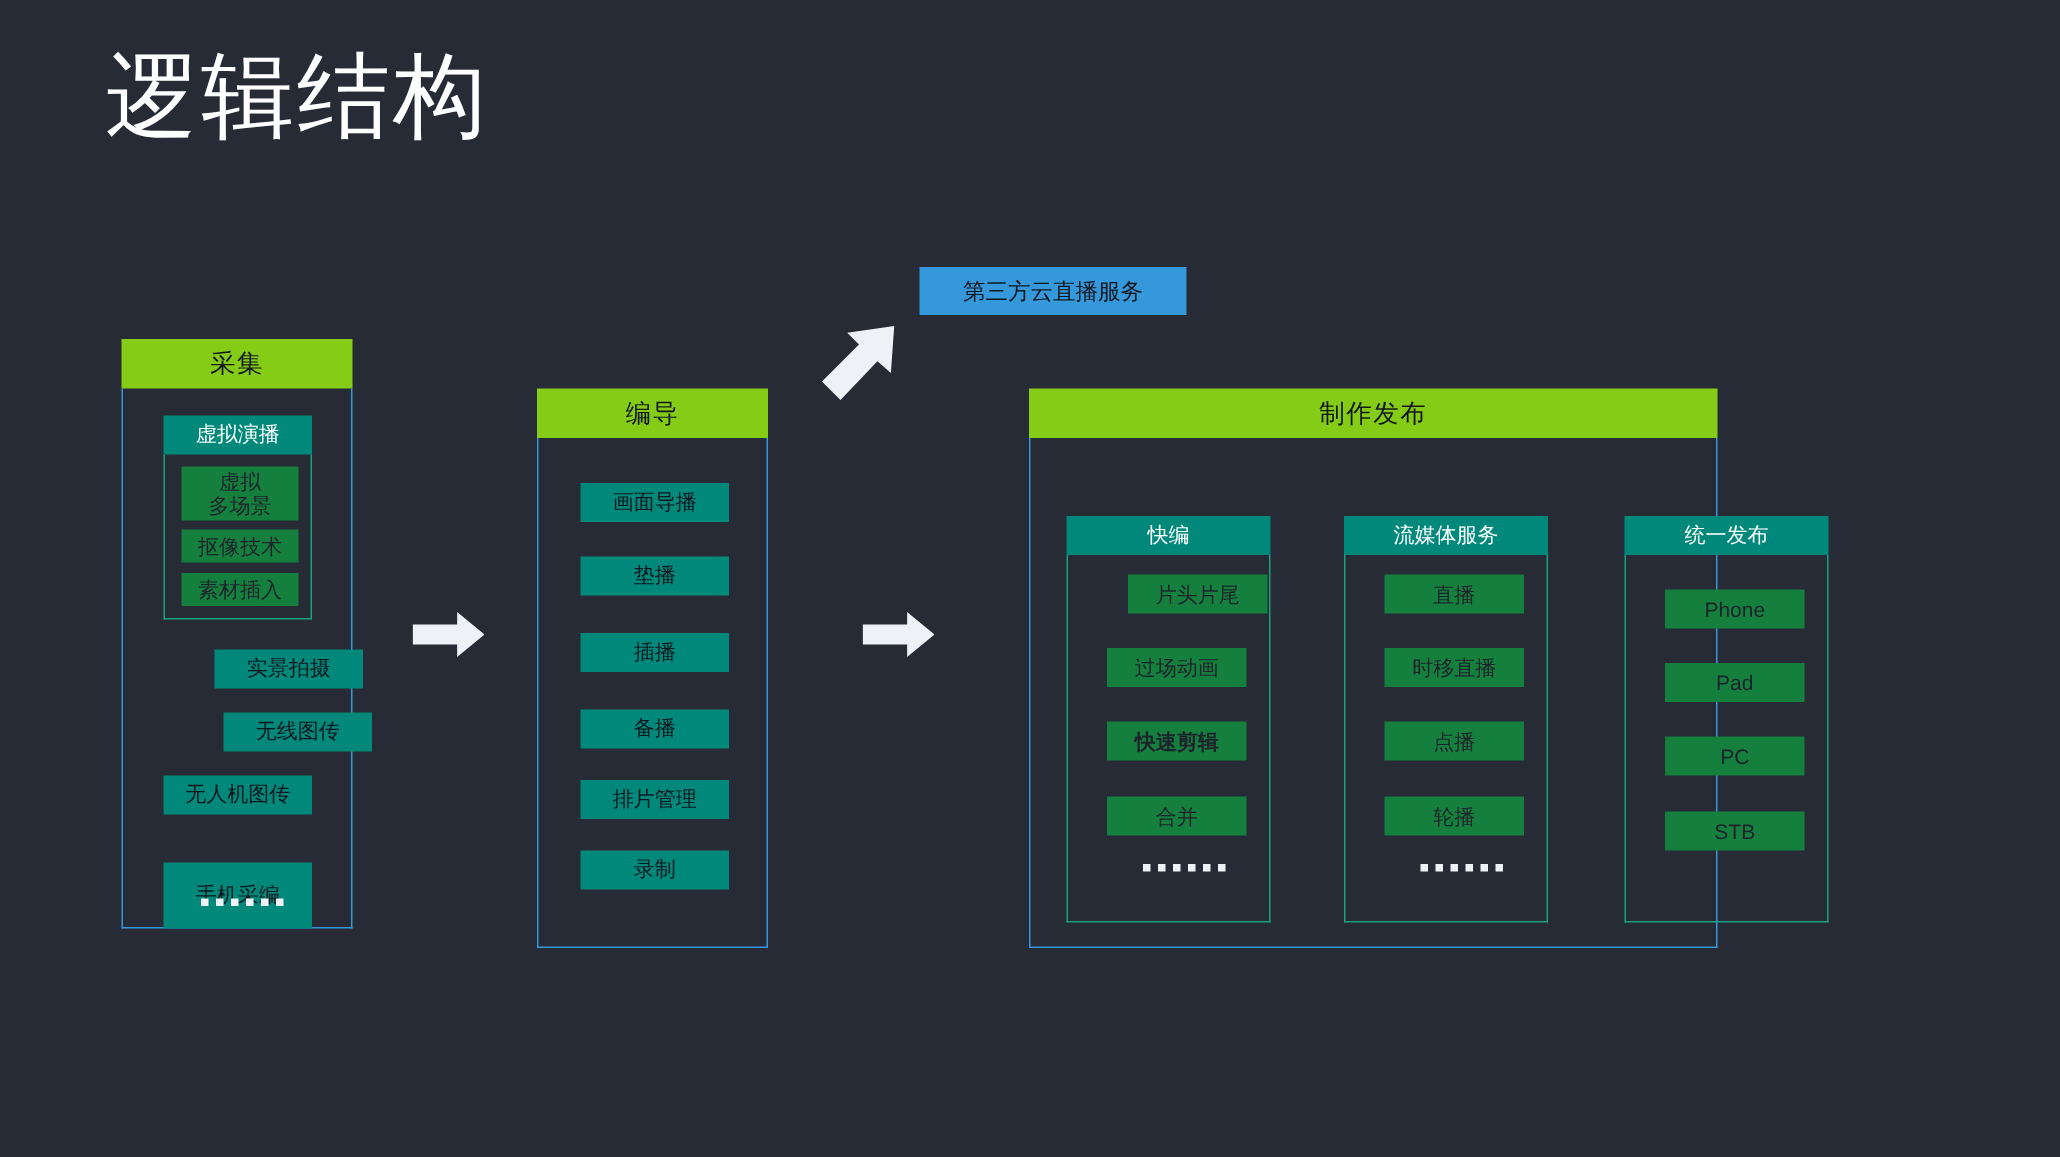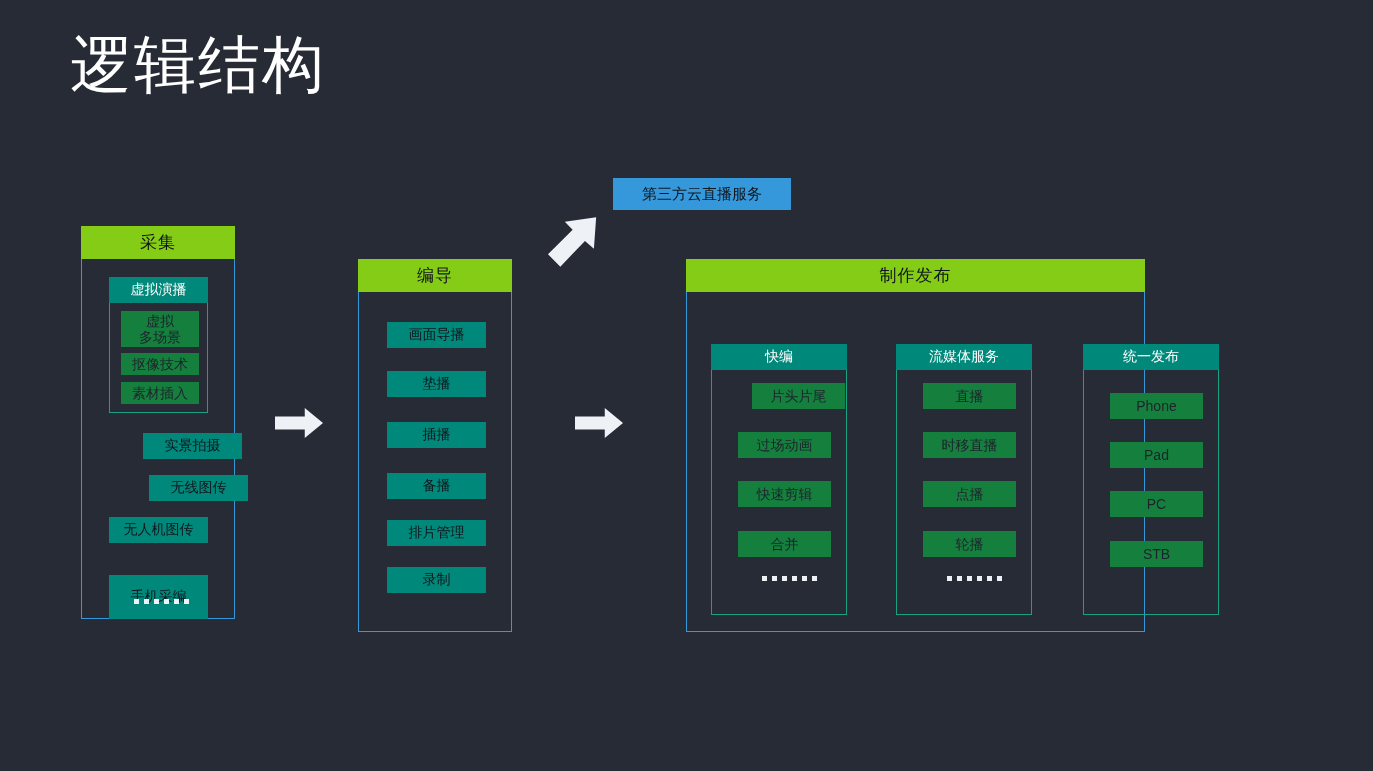--- a/index.html
+++ b/index.html
@@ -223,21 +223,21 @@
 
   <div class="panel" id="panel-publish">
     <div class="panel-header">制作发布</div>
     <div class="panel-body">
 
       <div class="subpanel" id="sub-quickedit">
         <div class="group-header">快编</div>
         <div class="group-body">
           <div class="chip-light" style="left:26px; top:13px; width:93px; height:26px;margin-left:14px;">片头片尾</div>
           <div class="chip-light" style="left:26px; top:62px; width:93px; height:26px;">过场动画</div>
-          <div class="chip-light" style="left:26px; top:111px; width:93px; height:26px;">快速剪辑</div>
+          <div class="chip-light" style="left:26px; top:111px; width:93px; height:26px;font-weight:bold;">快速剪辑</div>
           <div class="chip-light" style="left:26px; top:161px; width:93px; height:26px;">合并</div>
           <div class="ellipsis" style="left:50px; top:206px;">
             <i></i>
               <i></i>
               <i></i>
               <i></i>
               <i></i>
               <i></i>
           </div>
         </div>

